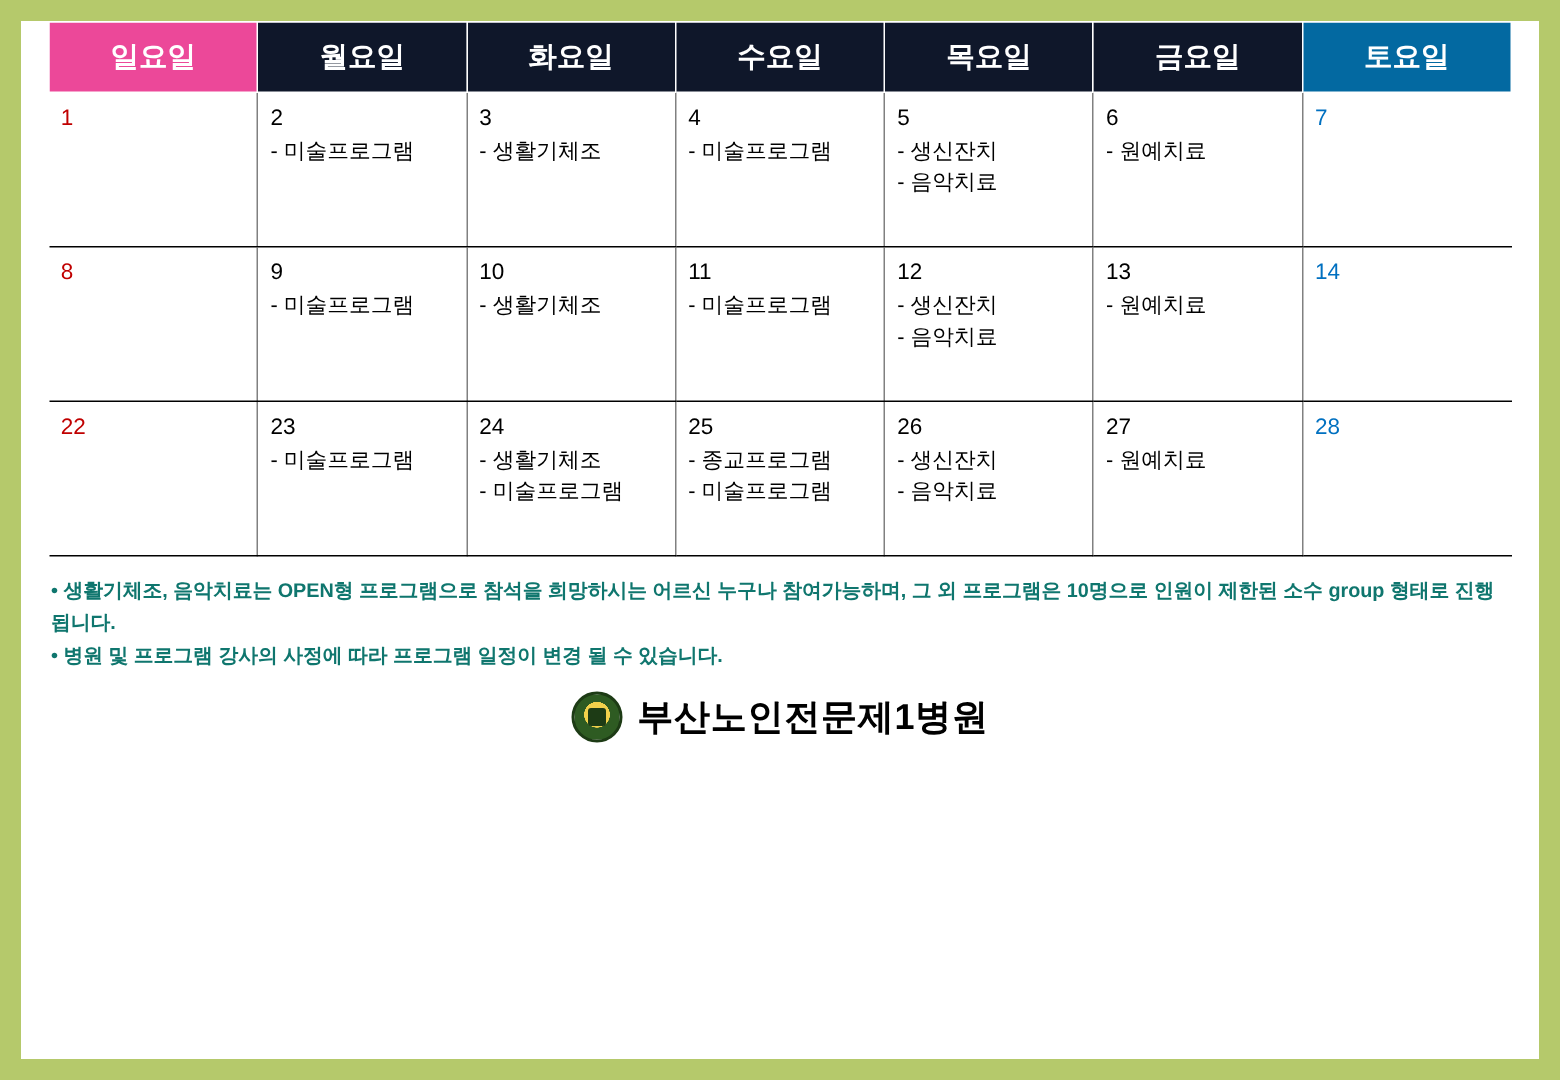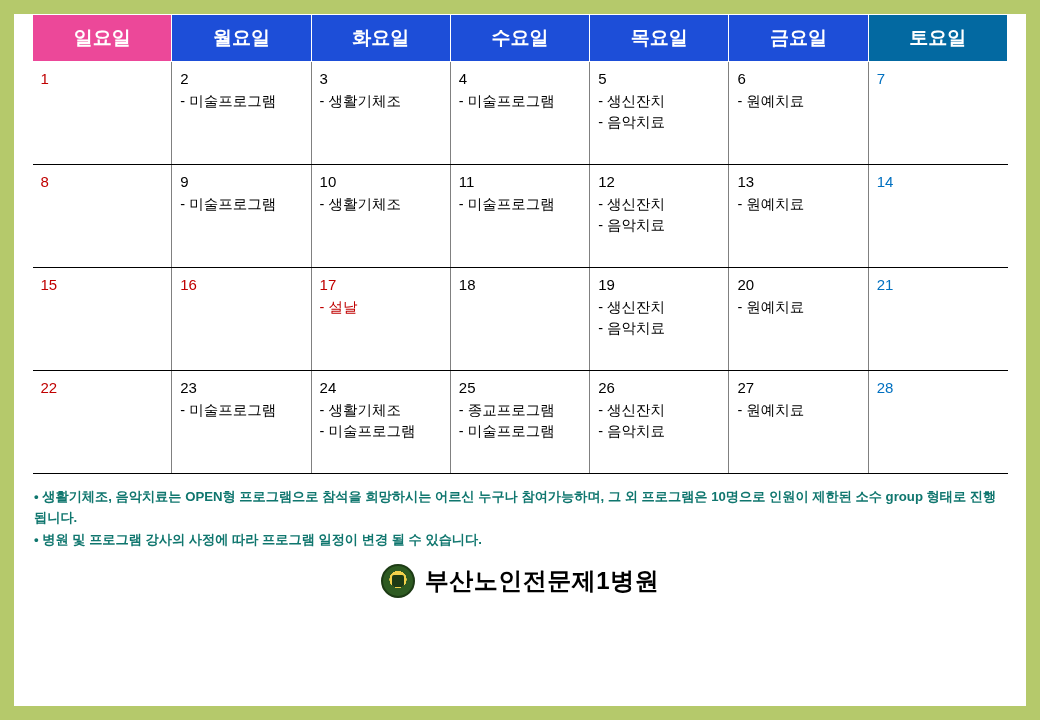--- a/index.html
+++ b/index.html
@@ -40,21 +40,21 @@
     width: 976px;
     table-layout: fixed;
   }
   table.cal th {
     height: 44px;
     color: #ffffff;
     font-size: 19px;
     font-weight: bold;
     text-align: center;
     border: 1px solid #ffffff;
-    background: #1d4ed8;
+    background: #0f172a;
   }
   table.cal th.sun { background: #ec4899; }
   table.cal th.sat { background: #0369a1; }
   table.cal td {
     height: 92px;
     vertical-align: top;
     border-bottom: 1px solid #000000;
     border-right: 1px solid #808080;
     padding: 6px 6px 4px 8px;
     font-size: 14.5px;
@@ -192,47 +192,20 @@
           </td>
           <td>
             <div class="daynum">13</div>
             <div class="ev">- 원예치료</div>
           </td>
           <td>
             <div class="daynum sat">14</div>
           </td>
         </tr>
 
-        <tr>
-          <td>
-            <div class="daynum sun">15</div>
-          </td>
-          <td>
-            <div class="daynum sun">16</div>
-          </td>
-          <td>
-            <div class="daynum sun">17</div>
-            <div class="ev holiday">- 설날</div>
-          </td>
-          <td>
-            <div class="daynum">18</div>
-          </td>
-          <td>
-            <div class="daynum">19</div>
-            <div class="ev">- 생신잔치</div>
-            <div class="ev">- 음악치료</div>
-          </td>
-          <td>
-            <div class="daynum">20</div>
-            <div class="ev">- 원예치료</div>
-          </td>
-          <td>
-            <div class="daynum sat">21</div>
-          </td>
-        </tr>
 
         <tr>
           <td>
             <div class="daynum sun">22</div>
           </td>
           <td>
             <div class="daynum">23</div>
             <div class="ev">- 미술프로그램</div>
           </td>
           <td>

